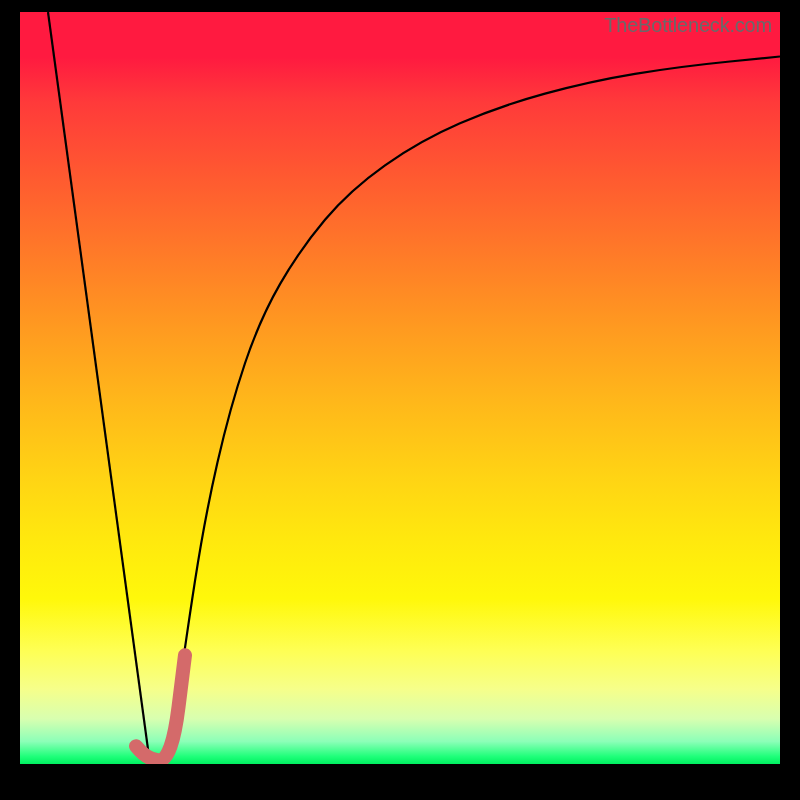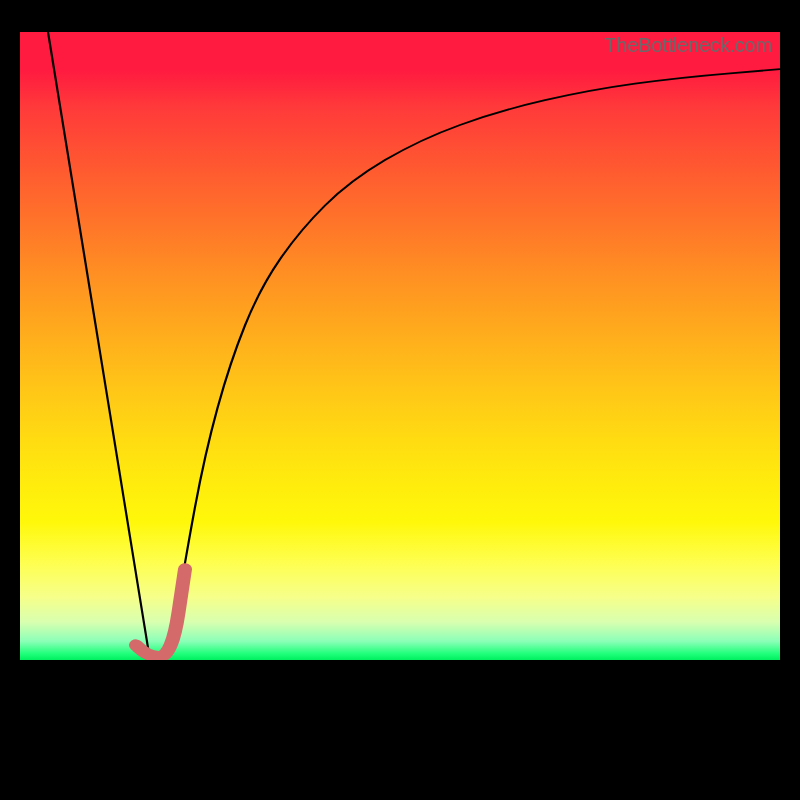--- a/index.html
+++ b/index.html
@@ -15,23 +15,23 @@
     position: absolute;
     left: 0;
     top: 0;
     width: 800px;
     height: 800px;
     background: #000;
   }
   .plot {
     position: absolute;
     left: 20px;
-    top: 32px;
+    top: 12px;
     width: 760px;
-    height: 628px;
+    height: 752px;
     overflow: hidden;
   }
   .gradient {
     position: absolute;
     left: 0;
     top: 0;
     width: 100%;
     height: 100%;
     background: linear-gradient(
       to bottom,

